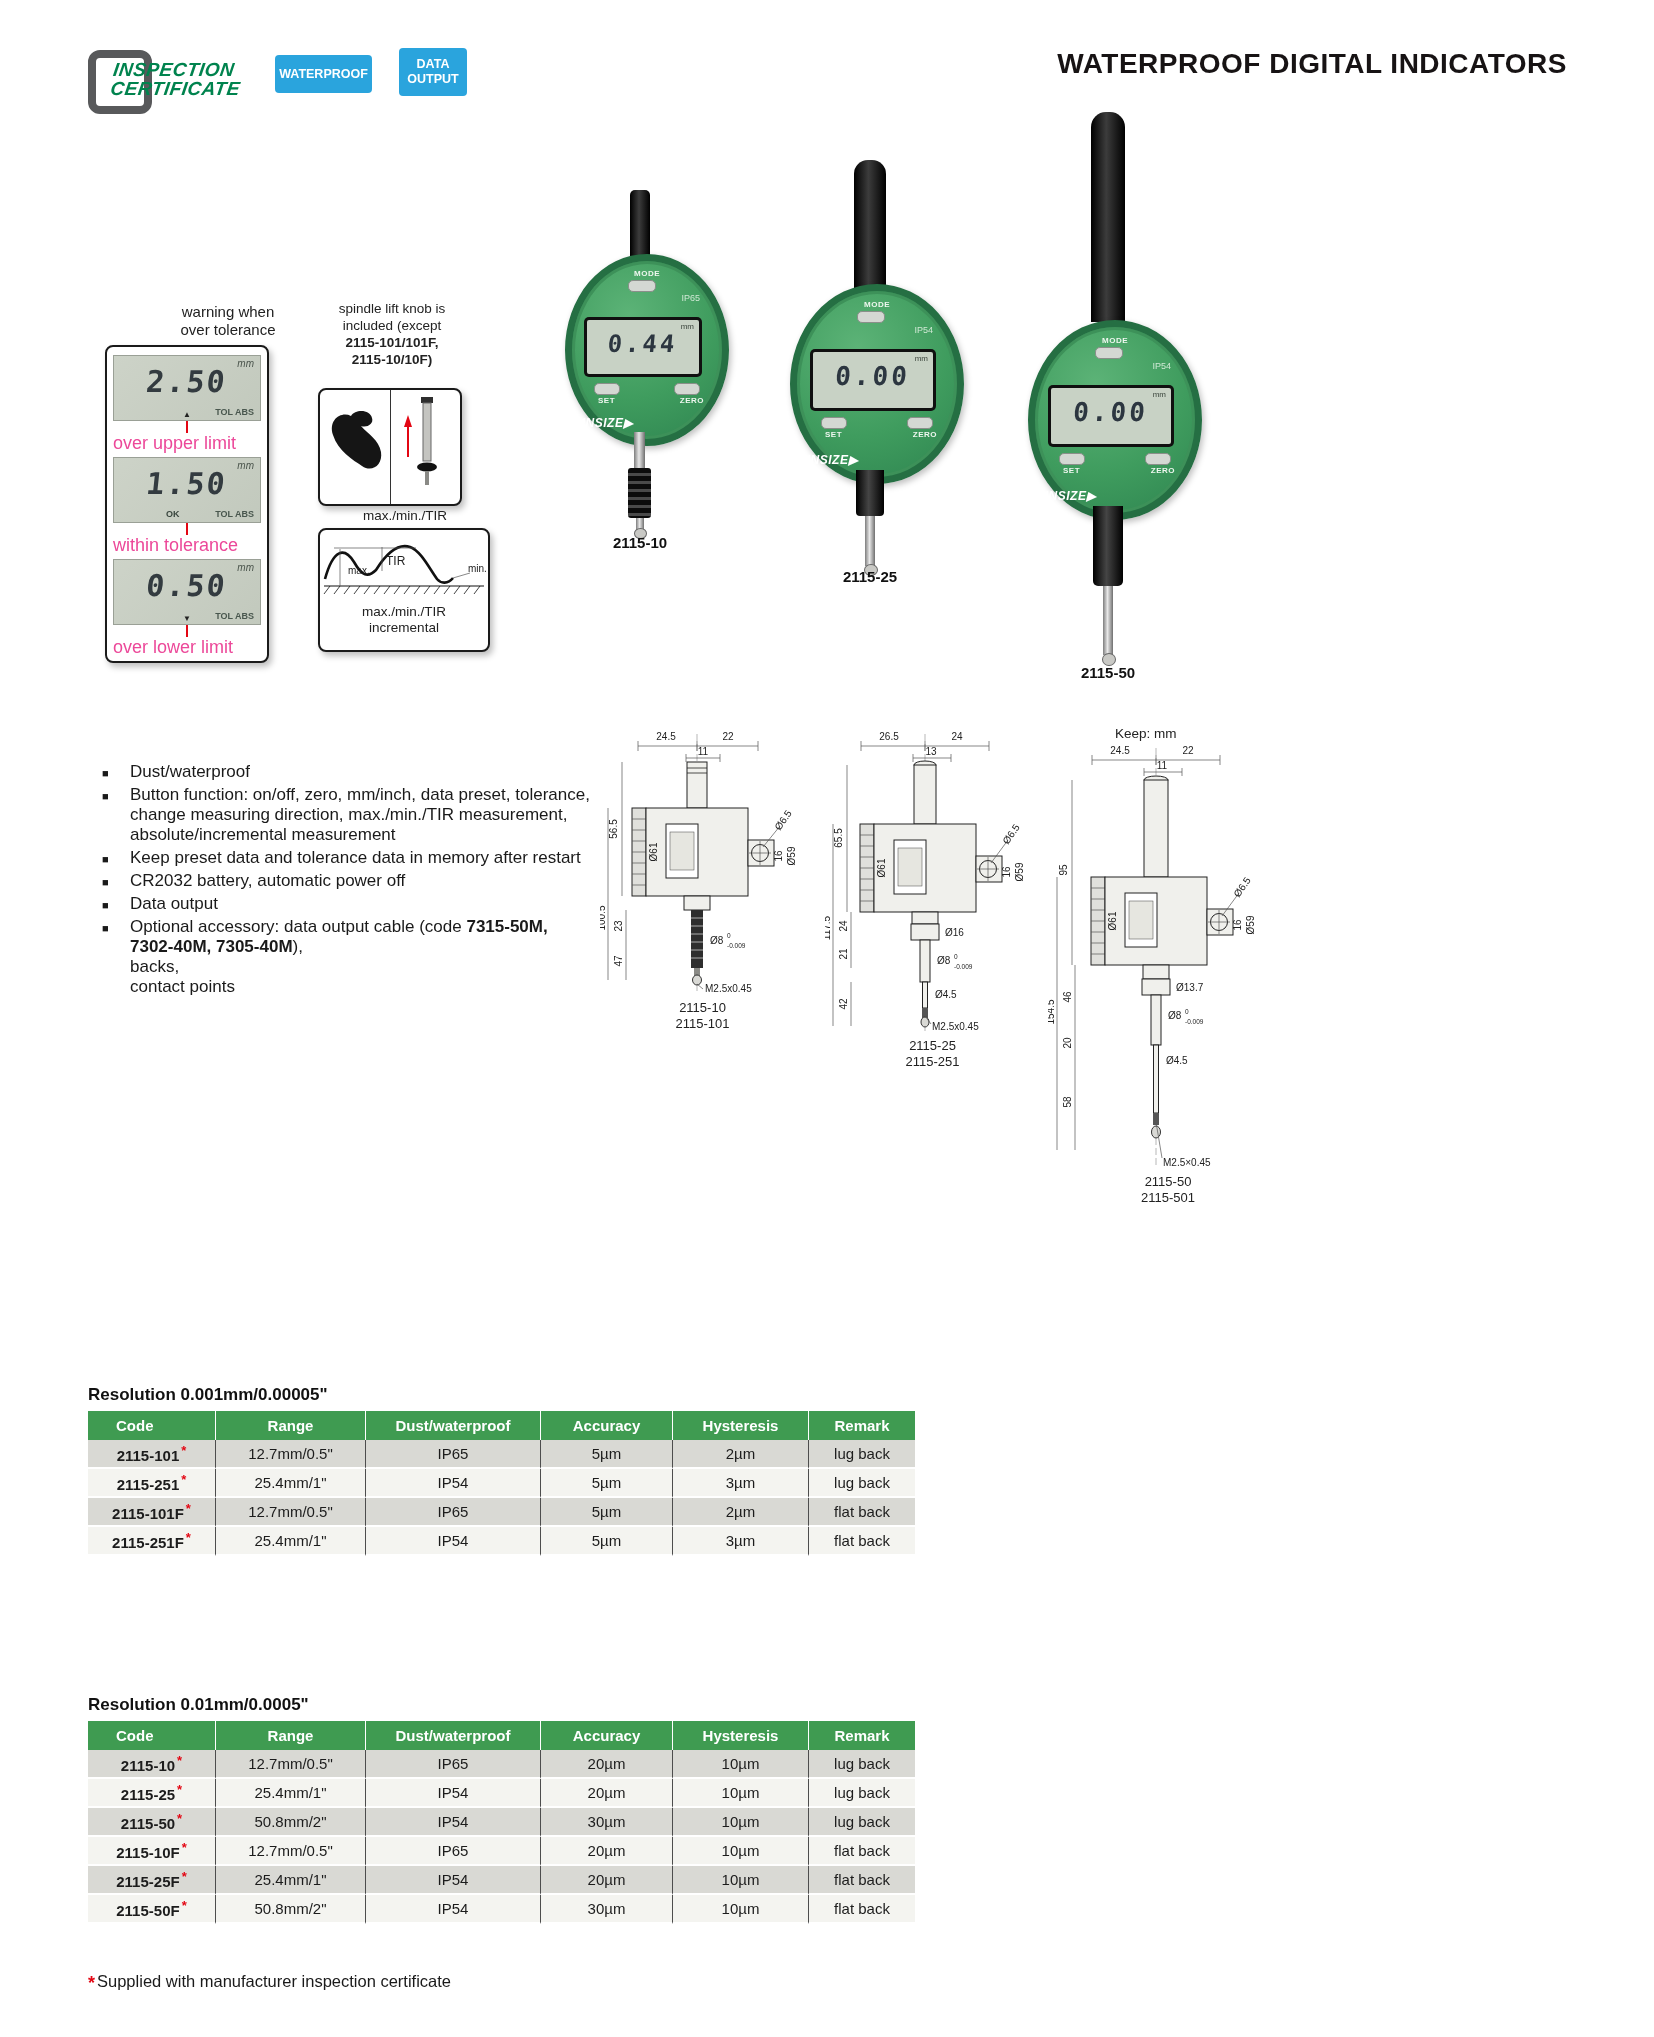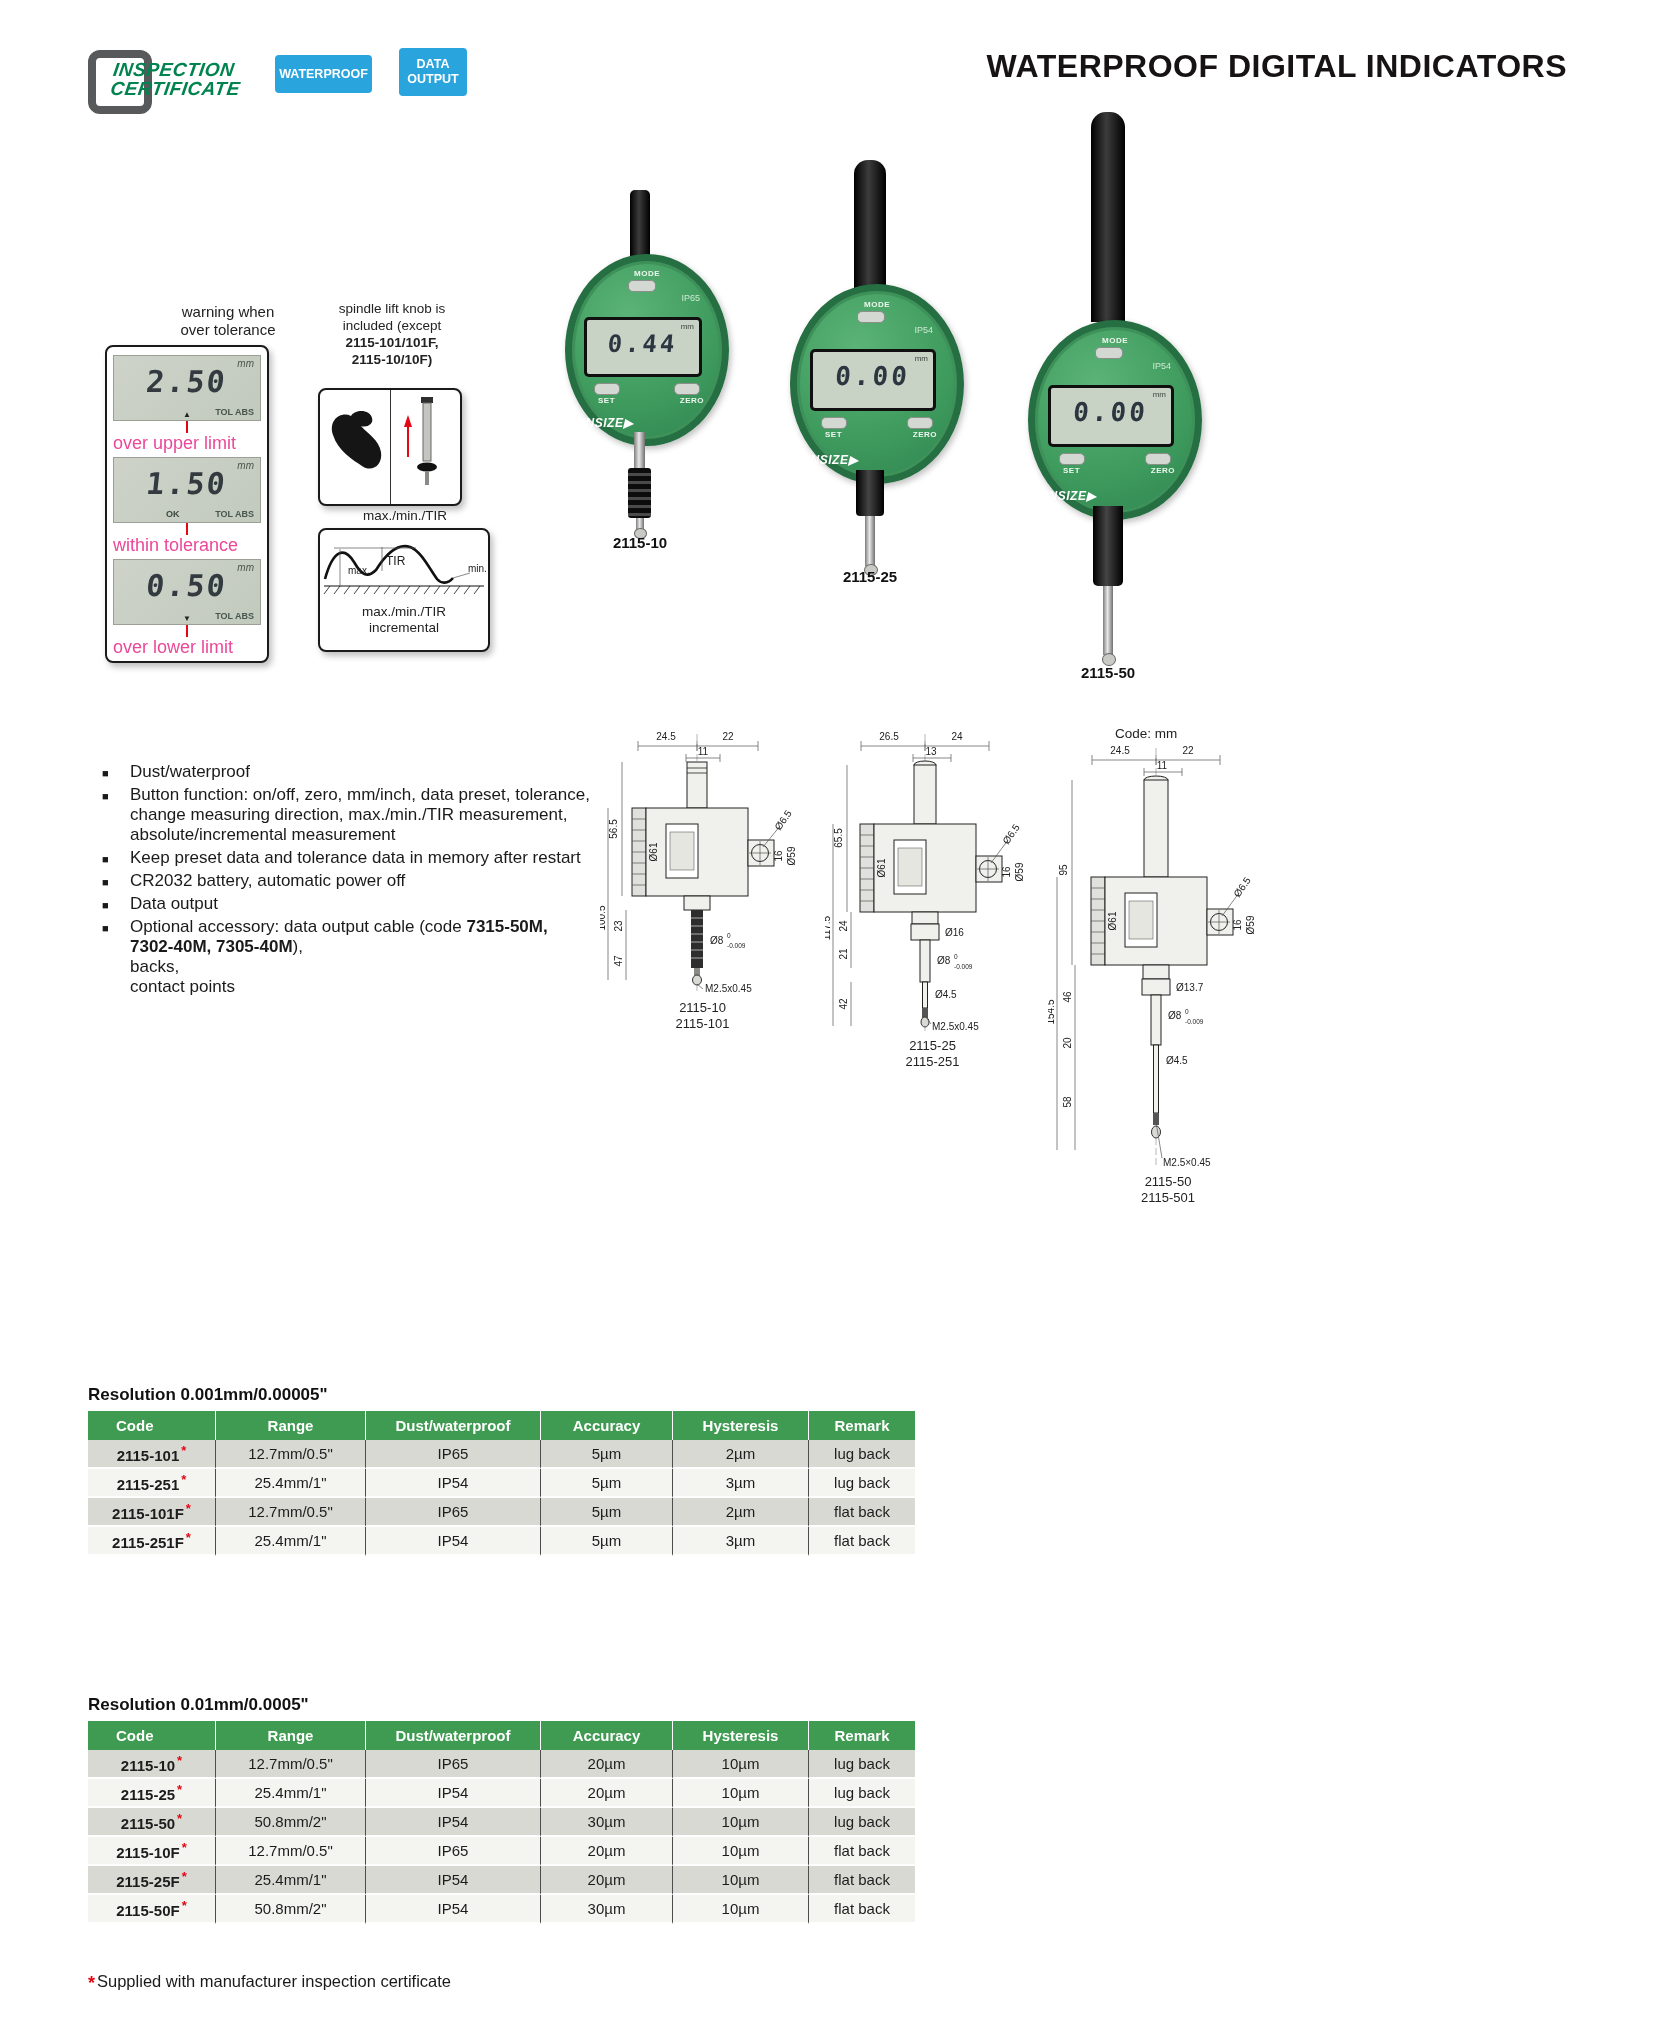--- a/index.html
+++ b/index.html
@@ -5,21 +5,21 @@
   html,body{margin:0;padding:0;background:#fff;}
   body{font-family:"Liberation Sans",sans-serif;color:#1a1a1a;}
   .page{position:relative;width:1654px;height:2037px;background:#fff;overflow:hidden;}
 
   
   .logo-box{position:absolute;left:88px;top:50px;width:48px;height:48px;border:8px solid #58595b;border-radius:12px;}
   .logo-text{position:absolute;left:112px;top:60px;font-style:italic;font-weight:bold;font-size:19px;line-height:19px;color:#00834e;transform:skewX(-8deg);letter-spacing:.5px;white-space:nowrap;}
   .badge{position:absolute;background:#2aa4dd;color:#fff;font-weight:bold;font-size:12.5px;text-align:center;border-radius:4px;display:flex;align-items:center;justify-content:center;line-height:1.2;}
   .badge.waterproof{left:275px;top:55px;width:97px;height:38px;}
   .badge.dataoutput{left:399px;top:48px;width:68px;height:48px;}
-  .page-title{position:absolute;right:87px;top:48px;font-size:32px;font-weight:bold;letter-spacing:.5px;color:#171314;}
+  .page-title{position:absolute;right:87px;top:48px;font-size:28px;font-weight:bold;letter-spacing:.5px;color:#171314;}
 
   
   .gauge{position:absolute;}
   .g-stem{position:absolute;background:linear-gradient(90deg,#000,#3c3c3c 45%,#000);border-radius:5px 5px 0 0;}
   .g-body{position:absolute;border-radius:50%;background:radial-gradient(circle at 38% 30%,#5cb377,#3f9c5e 55%,#2e8450);border:7px solid #256f43;box-shadow:inset 0 0 0 3px #3d9159, 2px 3px 6px rgba(0,0,0,.25);}
   .g-mode-btn,.g-set-btn,.g-zero-btn{position:absolute;background:#d4d8d3;border:1px solid #8a8f8a;border-radius:5px;}
   .g-lbl{position:absolute;color:#eef7ef;font-size:8px;font-weight:bold;letter-spacing:.5px;}
   .g-ip{position:absolute;color:#cfe8d4;font-size:9px;}
   .g-lcd{position:absolute;background:#101010;border-radius:5px;padding:3px;}
   .g-screen{position:relative;width:100%;height:100%;background:#c8d2c5;border-radius:2px;overflow:hidden;}
@@ -272,21 +272,21 @@
       <ul id="features-ul">
         <li><span>Dust/waterproof</span></li>
         <li><span>Button function: on/off, zero, mm/inch, data preset, tolerance, change measuring direction, max./min./TIR measurement, absolute/incremental measurement</span></li>
         <li><span>Keep preset data and tolerance data in memory after restart</span></li>
         <li><span>CR2032 battery, automatic power off</span></li>
         <li><span>Data output</span></li>
         <li><span>Optional accessory: data output cable (code </span><span class="b">7315-50M, 7302-40M, 7305-40M</span><span>),</span><br><span>backs,</span><br><span>contact points</span></li>
       </ul>
     </div>
 
-  <div class="unit-note">Code: mm</div>
+  <div class="unit-note">Keep: mm</div>
 
   <div class="drawing" style="left:600px;top:728px;width:205px;">
     <svg width="205" height="272" viewBox="0 0 205 272">
       <line x1="97" y1="6" x2="97" y2="266" class="cl"></line>
       <line x1="38" y1="18" x2="158" y2="18" class="dimline"></line>
       <line x1="38" y1="13" x2="38" y2="23" class="dimline"></line>
         <line x1="97" y1="13" x2="97" y2="23" class="dimline"></line>
         <line x1="158" y1="13" x2="158" y2="23" class="dimline"></line>
       <line x1="86" y1="30" x2="120" y2="30" class="dimline"></line>
       <line x1="86" y1="26" x2="86" y2="34" class="dimline"></line>

